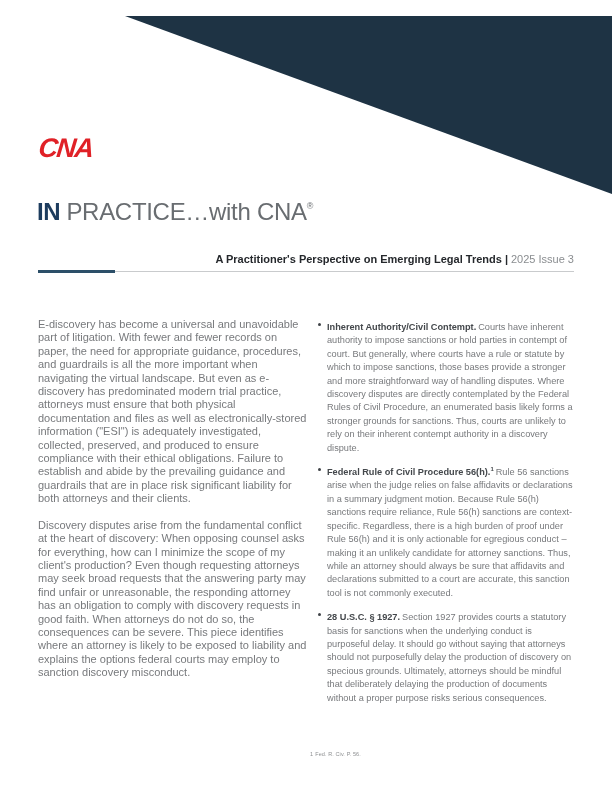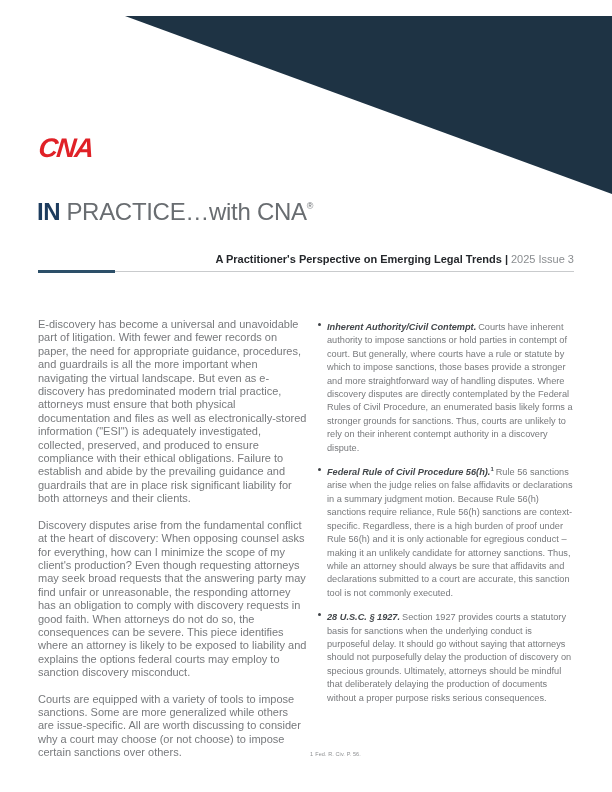--- a/index.html
+++ b/index.html
@@ -99,21 +99,21 @@
     color: #77797c;
     margin: 0 0 8px 0;
   }
   .bullet-marker {
     position: absolute;
     left: 0; top: 5px;
     width: 3px; height: 3px;
     border-radius: 50%;
     background: #3f4347;
   }
-  .bullet-lead { font-weight: bold; color: #44484c; font-style: italic; }
+  .bullet-lead { font-weight: bold; color: #44484c; }
   .fn-ref {
     font-size: 6px;
     vertical-align: 4px;
     color: #44484c;
     font-weight: bold;
   }
   .bullet-text { margin-left: 2px; }
   .footnote {
     position: absolute;
     left: 310px; top: 751px;
@@ -144,21 +144,20 @@
 
   <div class="rule-gray"></div>
   <div class="rule-accent"></div>
 
 
   <div class="body-columns">
 
     <div class="col-left">
       <p class="para">E-discovery has become a universal and unavoidable part of litigation. With fewer and fewer records on paper, the need for appropriate guidance, procedures, and guardrails is all the more important when navigating the virtual landscape. But even as e-discovery has predominated modern trial practice, attorneys must ensure that both physical documentation and files as well as electronically-stored information ("ESI") is adequately investigated, collected, preserved, and produced to ensure compliance with their ethical obligations. Failure to establish and abide by the prevailing guidance and guardrails that are in place risk significant liability for both attorneys and their clients.</p>
       <p class="para">Discovery disputes arise from the fundamental conflict at the heart of discovery: When opposing counsel asks for everything, how can I minimize the scope of my client's production? Even though requesting attorneys may seek broad requests that the answering party may find unfair or unreasonable, the responding attorney has an obligation to comply with discovery requests in good faith. When attorneys do not do so, the consequences can be severe. This piece identifies where an attorney is likely to be exposed to liability and explains the options federal courts may employ to sanction discovery misconduct.</p>
-      <p class="para">Courts are equipped with a variety of tools to impose sanctions. Some are more generalized while others are issue-specific. All are worth discussing to consider why a court may choose (or not choose) to impose certain sanctions over others.</p>
     </div>
 
     <div class="col-right">
 
       <div class="bullet-item">
         <span class="bullet-marker"></span><span class="bullet-lead">Inherent Authority/Civil Contempt.</span><sup class="fn-ref"></sup><span class="bullet-text">Courts have inherent authority to impose sanctions or hold parties in contempt of court. But generally, where courts have a rule or statute by which to impose sanctions, those bases provide a stronger and more straightforward way of handling disputes. Where discovery disputes are directly contemplated by the Federal Rules of Civil Procedure, an enumerated basis likely forms a stronger grounds for sanctions. Thus, courts are unlikely to rely on their inherent contempt authority in a discovery dispute.</span>
       </div>
 
       <div class="bullet-item">
         <span class="bullet-marker"></span><span class="bullet-lead">Federal Rule of Civil Procedure 56(h).</span><sup class="fn-ref">1</sup><span class="bullet-text">Rule 56 sanctions arise when the judge relies on false affidavits or declarations in a summary judgment motion. Because Rule 56(h) sanctions require reliance, Rule 56(h) sanctions are context-specific. Regardless, there is a high burden of proof under Rule 56(h) and it is only actionable for egregious conduct – making it an unlikely candidate for attorney sanctions. Thus, while an attorney should always be sure that affidavits and declarations submitted to a court are accurate, this sanction tool is not commonly executed.</span>

